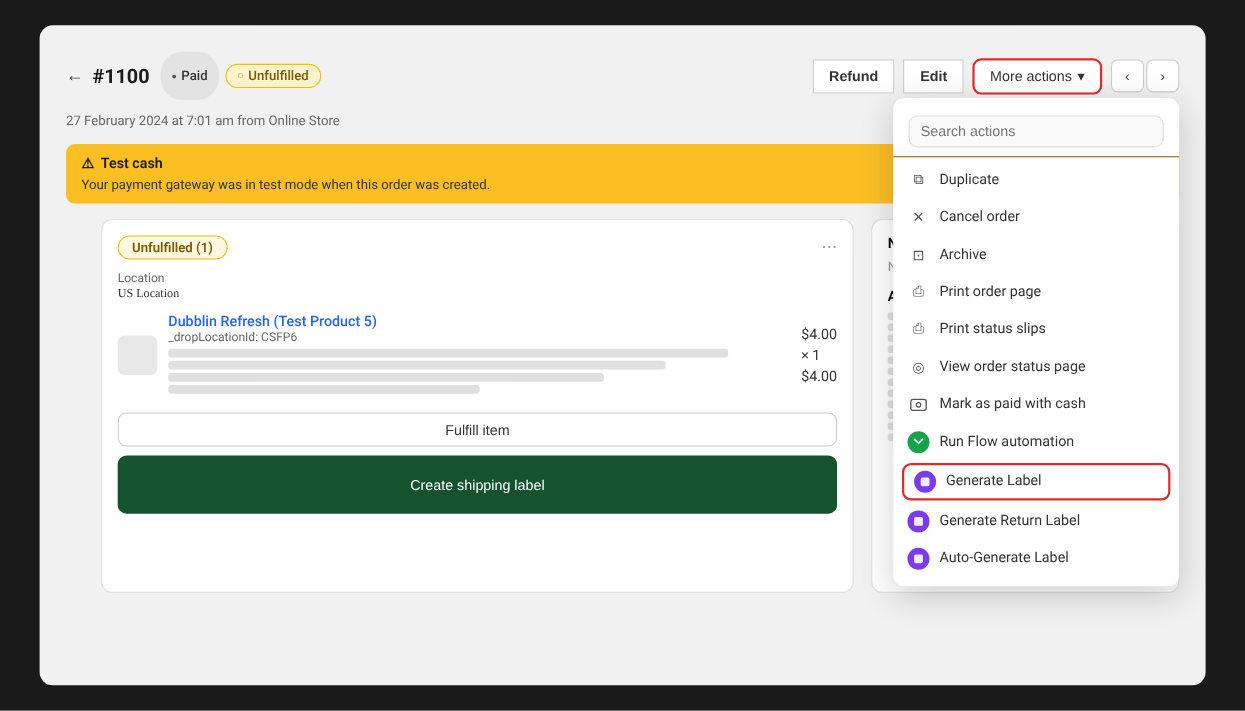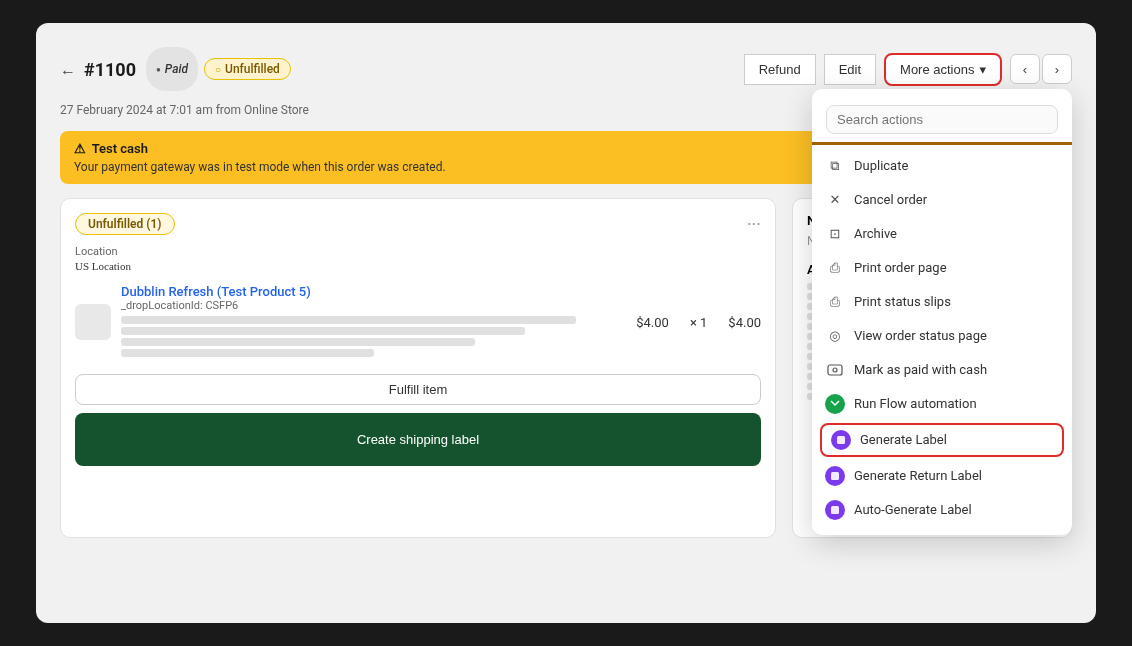--- a/index.html
+++ b/index.html
@@ -44,21 +44,20 @@
       display: inline-flex;
       align-items: center;
       gap: 4px;
       background: #e3e3e3;
       border-radius: 20px;
       padding: 15px 10px;
       font-size: 12px;
       font-weight: 500;
       color: #333;
       margin-right: 6px;
-      font-style: italic;
     }
     .badge-paid::before {
       content: '●';
       color: #555;
       font-size: 8px;
     }
     .badge-unfulfilled {
       display: inline-flex;
       align-items: center;
       gap: 4px;
@@ -81,21 +80,21 @@
       align-items: center;
       gap: 8px;
       position: relative;
     }
     .btn {
       padding: 7px 14px;
       border-radius: 0;
       border: 1px solid #ccc;
       background: #fff;
       font-size: 13px;
-      font-weight: 400;
+      font-weight: 700;
       color: #333;
       cursor: pointer;
     }
     .btn-more-actions {
       padding: 7px 14px;
       border-radius: 8px;
       border: 2px solid #e02b2b;
       background: #fff;
       font-size: 13px;
       font-weight: 500;
@@ -145,20 +144,21 @@
     .test-order-desc {
       font-size: 12px;
       color: #333;
       margin-top: 4px;
     }
     
     .content-row {
       display: flex;
       gap: 16px;
       height: 340px;
+      margin-left: 32px;
     }
     .main-panel {
       flex: 1;
     }
     .side-panel {
       width: 280px;
       position: relative;
     }
     
     .unfulfilled-card {
@@ -298,21 +298,21 @@
       border-radius: 10px;
       box-shadow: 0 8px 30px rgba(0,0,0,0.18);
       z-index: 100;
       padding: 8px 0;
     }
     .dropdown-search {
       display: flex;
       align-items: center;
       gap: 8px;
       padding: 8px 14px;
-      border-bottom: 3px solid #a16207;
+      border-bottom: 1px solid #a16207;
       margin-bottom: 4px;
     }
     .dropdown-search input {
       border: 1px solid #ddd;
       border-radius: 8px;
       padding: 6px 10px;
       font-size: 13px;
       width: 100%;
       outline: none;
       background: #fafafa;
@@ -494,21 +494,21 @@
             <div class="product-name">Dubblin Refresh (Test Product 5)</div>
             <div class="product-details">_dropLocationId: CSFP6</div>
 
             <div style="margin-top:4px;">
               <div class="blurred-lines" style="width:90%;"></div>
               <div class="blurred-lines" style="width:80%;"></div>
               <div class="blurred-lines" style="width:70%;"></div>
               <div class="blurred-lines" style="width:50%;"></div>
             </div>
           </div>
-          <div style="display:flex;gap:21px;align-items:flex-start;font-size:13px;color:#333;">
+          <div style="display:flex;gap:4px;align-items:flex-start;font-size:13px;color:#333;flex-direction:column;">
             <span>$4.00</span>
             <span>× 1</span>
             <span>$4.00</span>
           </div>
         </div>
         <div class="card-actions">
           <button class="btn-fulfill">Fulfill item</button>
           <button class="btn-create-label">Create shipping label</button>
         </div>
       </div>

